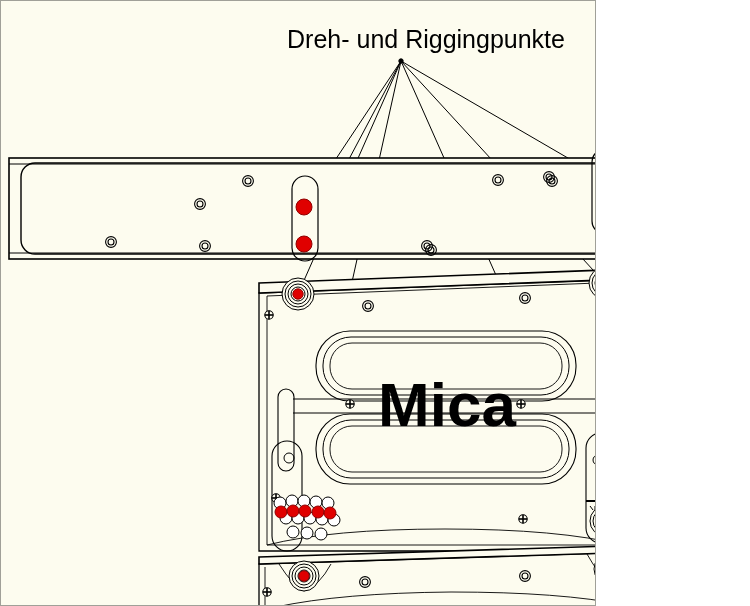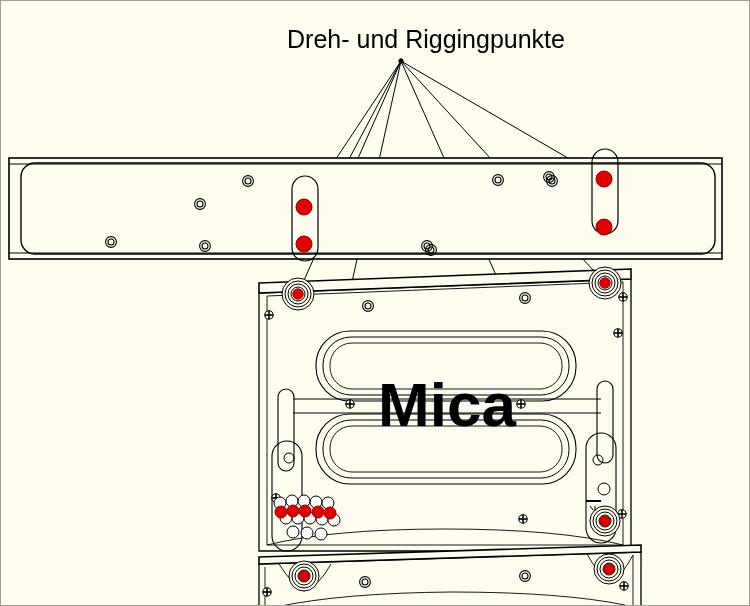--- a/index.html
+++ b/index.html
@@ -3,21 +3,21 @@
 <meta charset="utf-8">
 <title>Dreh- und Riggingpunkte</title>
 <style>
   html, body {
     margin: 0;
     padding: 0;
     background: #ffffff;
   }
   #root {
     position: relative;
-    width: 750px;
+    width: 596px;
     height: 606px;
     background: #3b82f6;
     border: 1px solid #a0a098;
     box-sizing: border-box;
     overflow: hidden;
     font-family: "Liberation Sans", sans-serif;
   }
   #canvas {
     position: absolute;
     left: 0;

